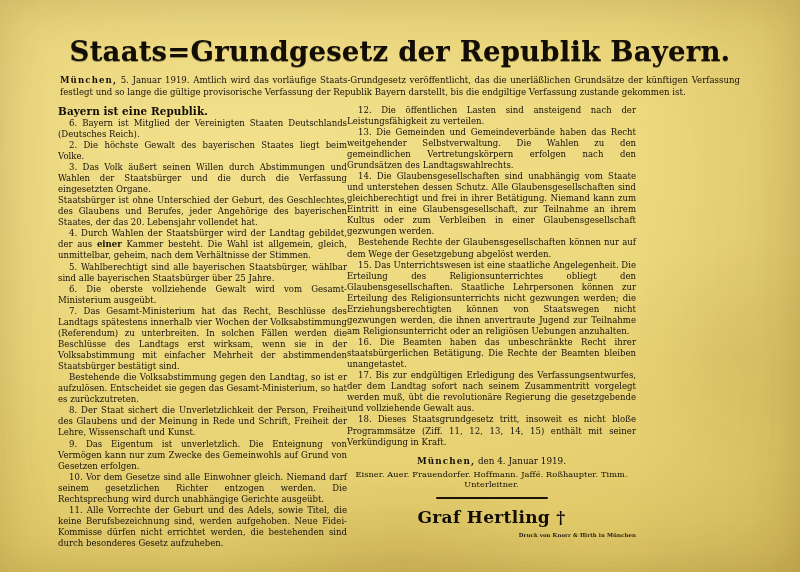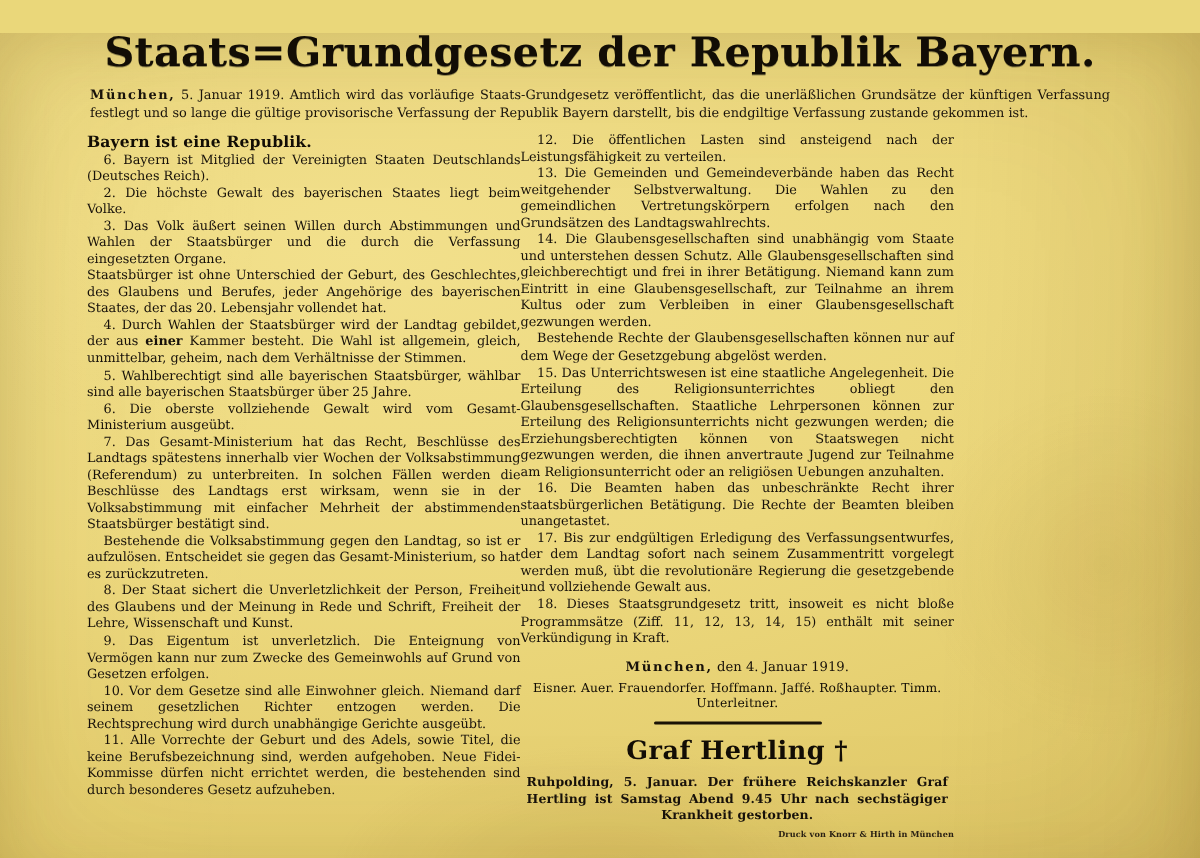--- a/index.html
+++ b/index.html
@@ -20,21 +20,21 @@
       radial-gradient(ellipse 18% 40% at 8% 18%, rgba(255,255,255,.16), rgba(255,255,255,0) 70%),
       radial-gradient(ellipse 22% 30% at 92% 62%, rgba(160,120,40,.10), rgba(0,0,0,0) 70%),
       radial-gradient(ellipse 30% 20% at 50% 98%, rgba(150,115,40,.14), rgba(0,0,0,0) 75%),
       linear-gradient(92deg, rgba(255,255,255,.05) 0%, rgba(0,0,0,0) 22%, rgba(0,0,0,0) 78%, rgba(120,90,30,.07) 100%);
     mix-blend-mode:multiply;opacity:.9;
   }
   #poster:after{
     content:"";position:absolute;inset:0;pointer-events:none;
     box-shadow: inset 0 0 46px rgba(120,90,25,.22), inset 0 0 120px rgba(120,90,25,.10);
   }
-  .sheet{position:relative;z-index:2;padding:0 58px;}
+  .sheet{position:relative;z-index:2;padding:16px 58px;}
 
   .frak{font-family:"DejaVu Serif", serif; font-weight:700;}
 
   
   #title{
     text-align:center;
     font-family:"DejaVu Serif", serif;
     font-weight:700;
     font-size:27px;
     letter-spacing:.2px;
@@ -172,21 +172,20 @@
         <p class="art">18. Dieses Staatsgrundgesetz tritt, insoweit es nicht bloße Programmsätze (Ziff. 11, 12, 13, 14, 15) enthält mit seiner Verkündigung in Kraft.</p>
 
         <div class="dateline"><span class="place">München,</span><span> den 4. Januar 1919.</span></div>
 
         <div class="signers">Eisner. Auer. Frauendorfer. Hoffmann. Jaffé. Roßhaupter. Timm. Unterleitner.</div>
 
         <div class="rule"></div>
 
         <div id="obit">
           <div id="obit-head">Graf Hertling †</div>
-          <div id="obit-body">Ruhpolding, 5. Januar.   Der frühere Reichskanzler Graf Hertling ist Samstag Abend 9.45 Uhr nach sechstägiger Krankheit gestorben.</div>
         </div>
 
         <div id="imprint">Druck von Knorr &amp; Hirth in München</div>
       </div>
 
     </div>
   </div>
 </div>
 
 </body></html>

